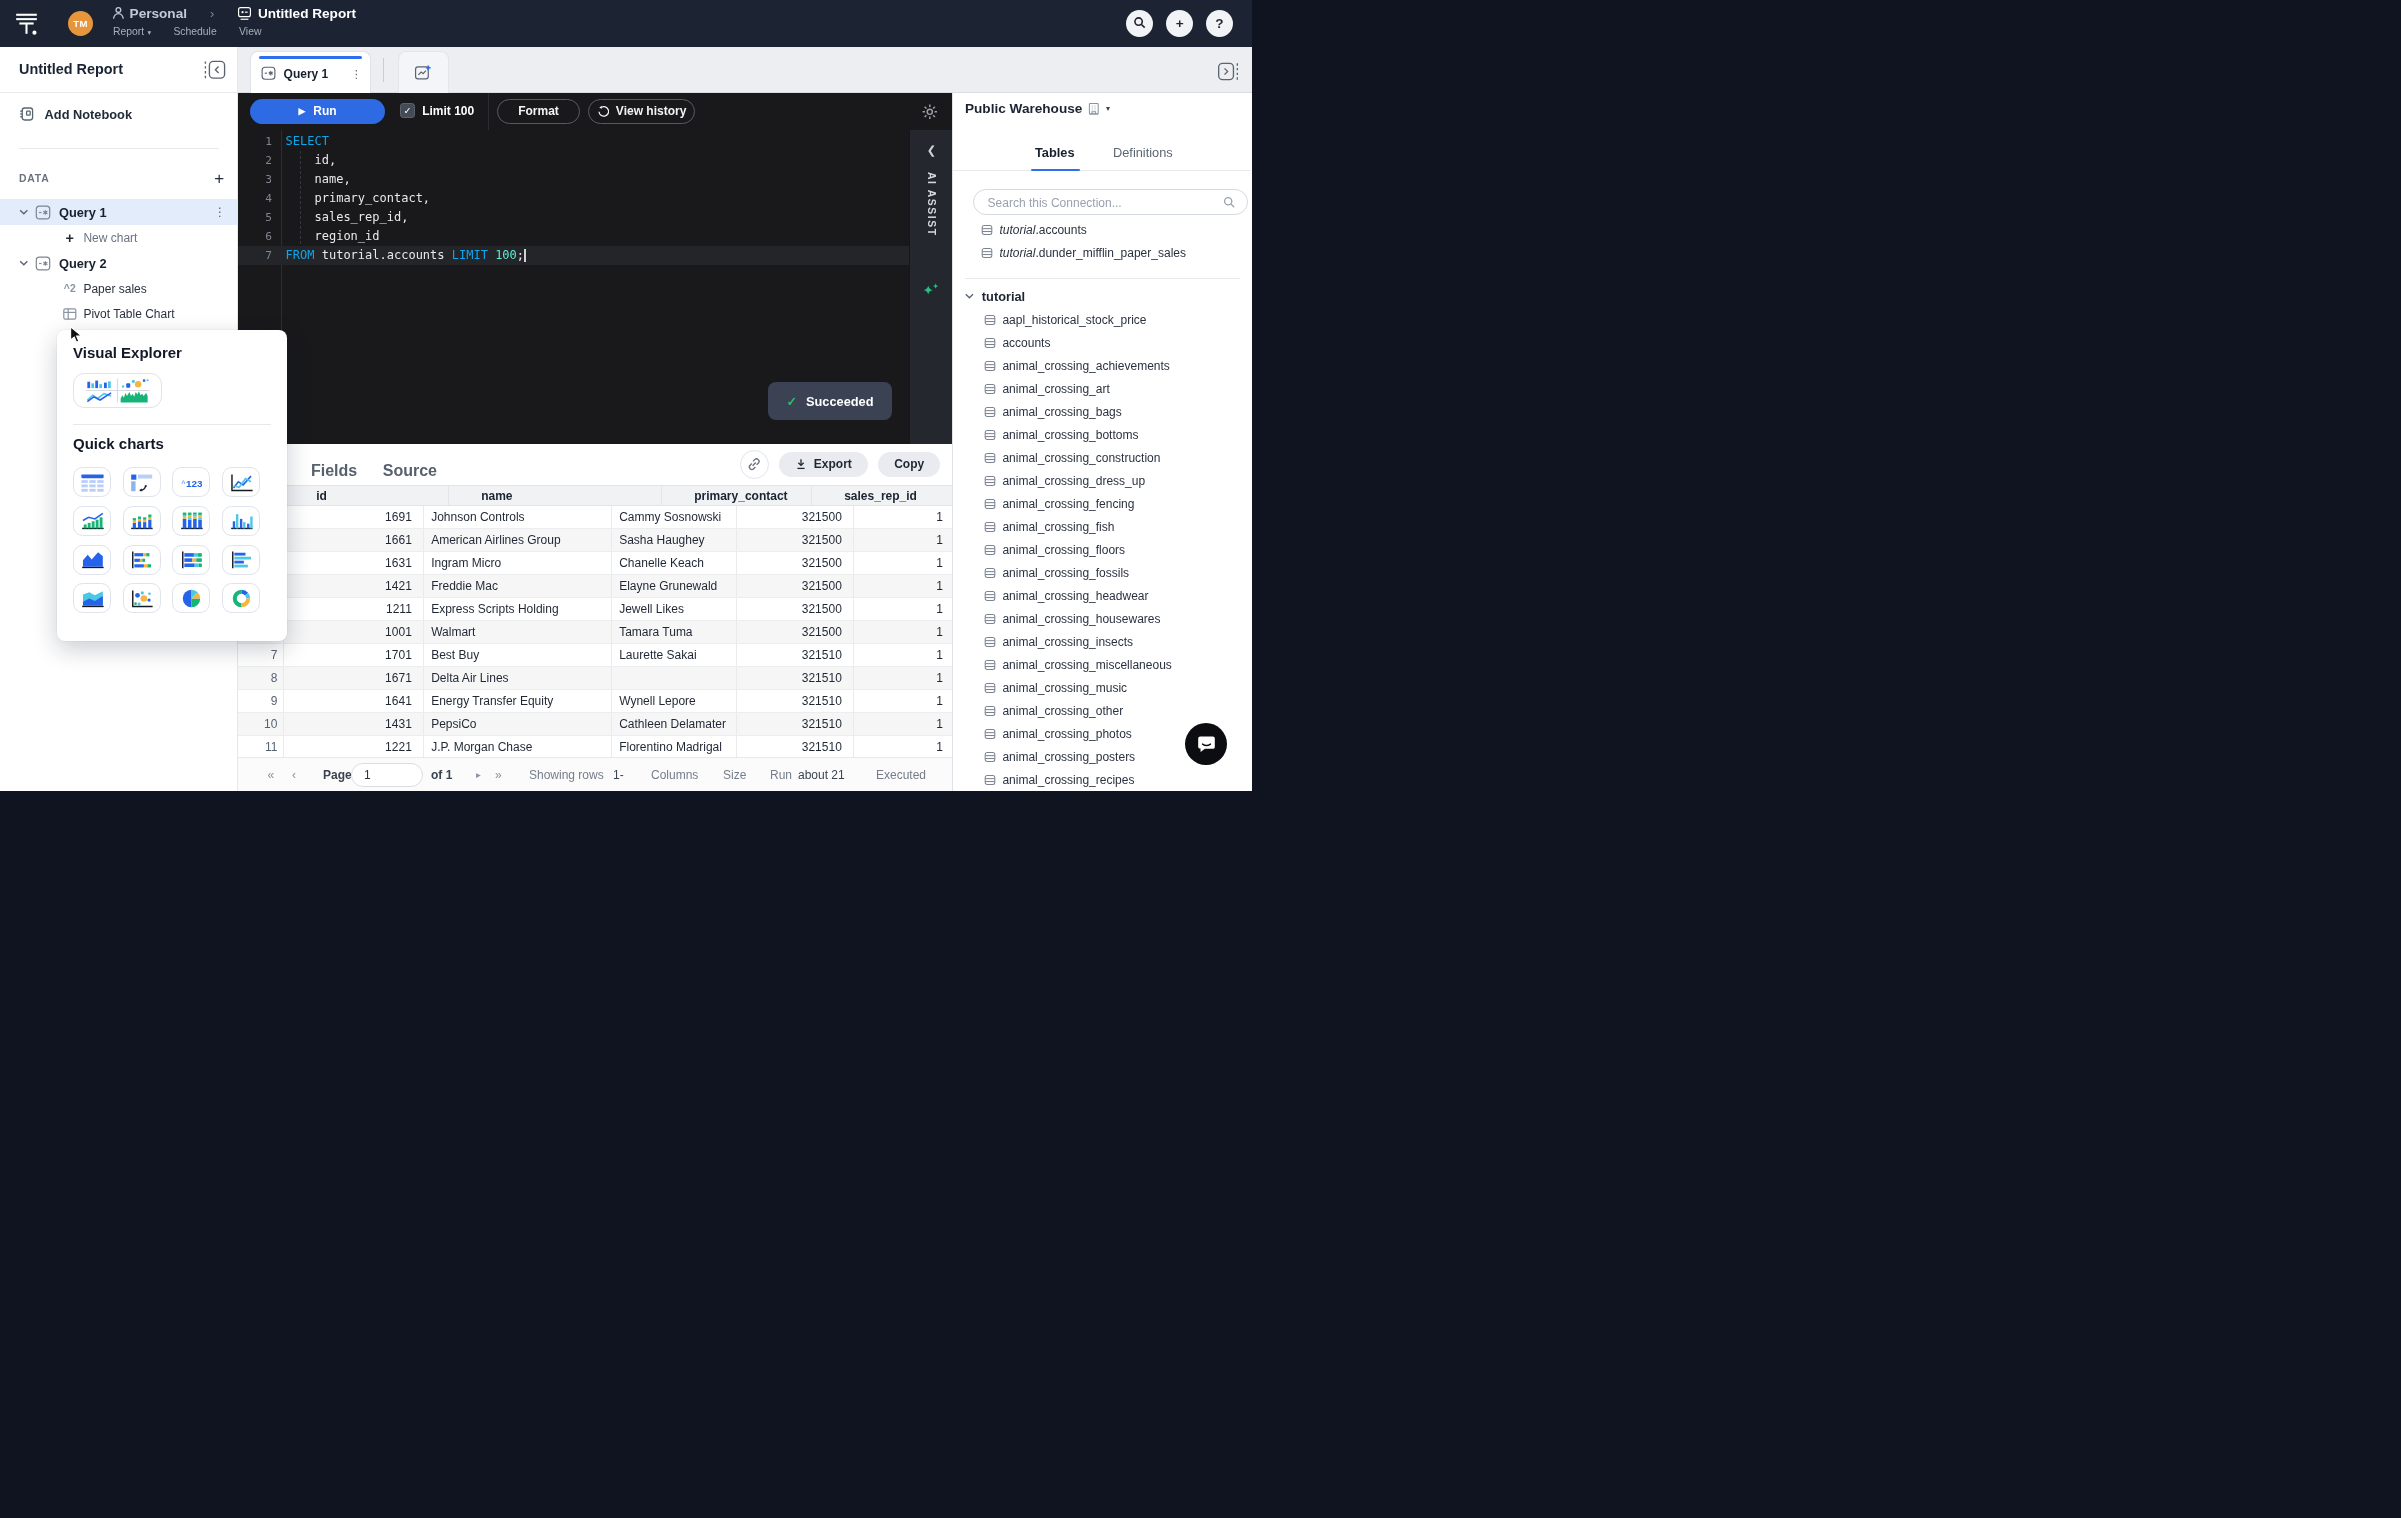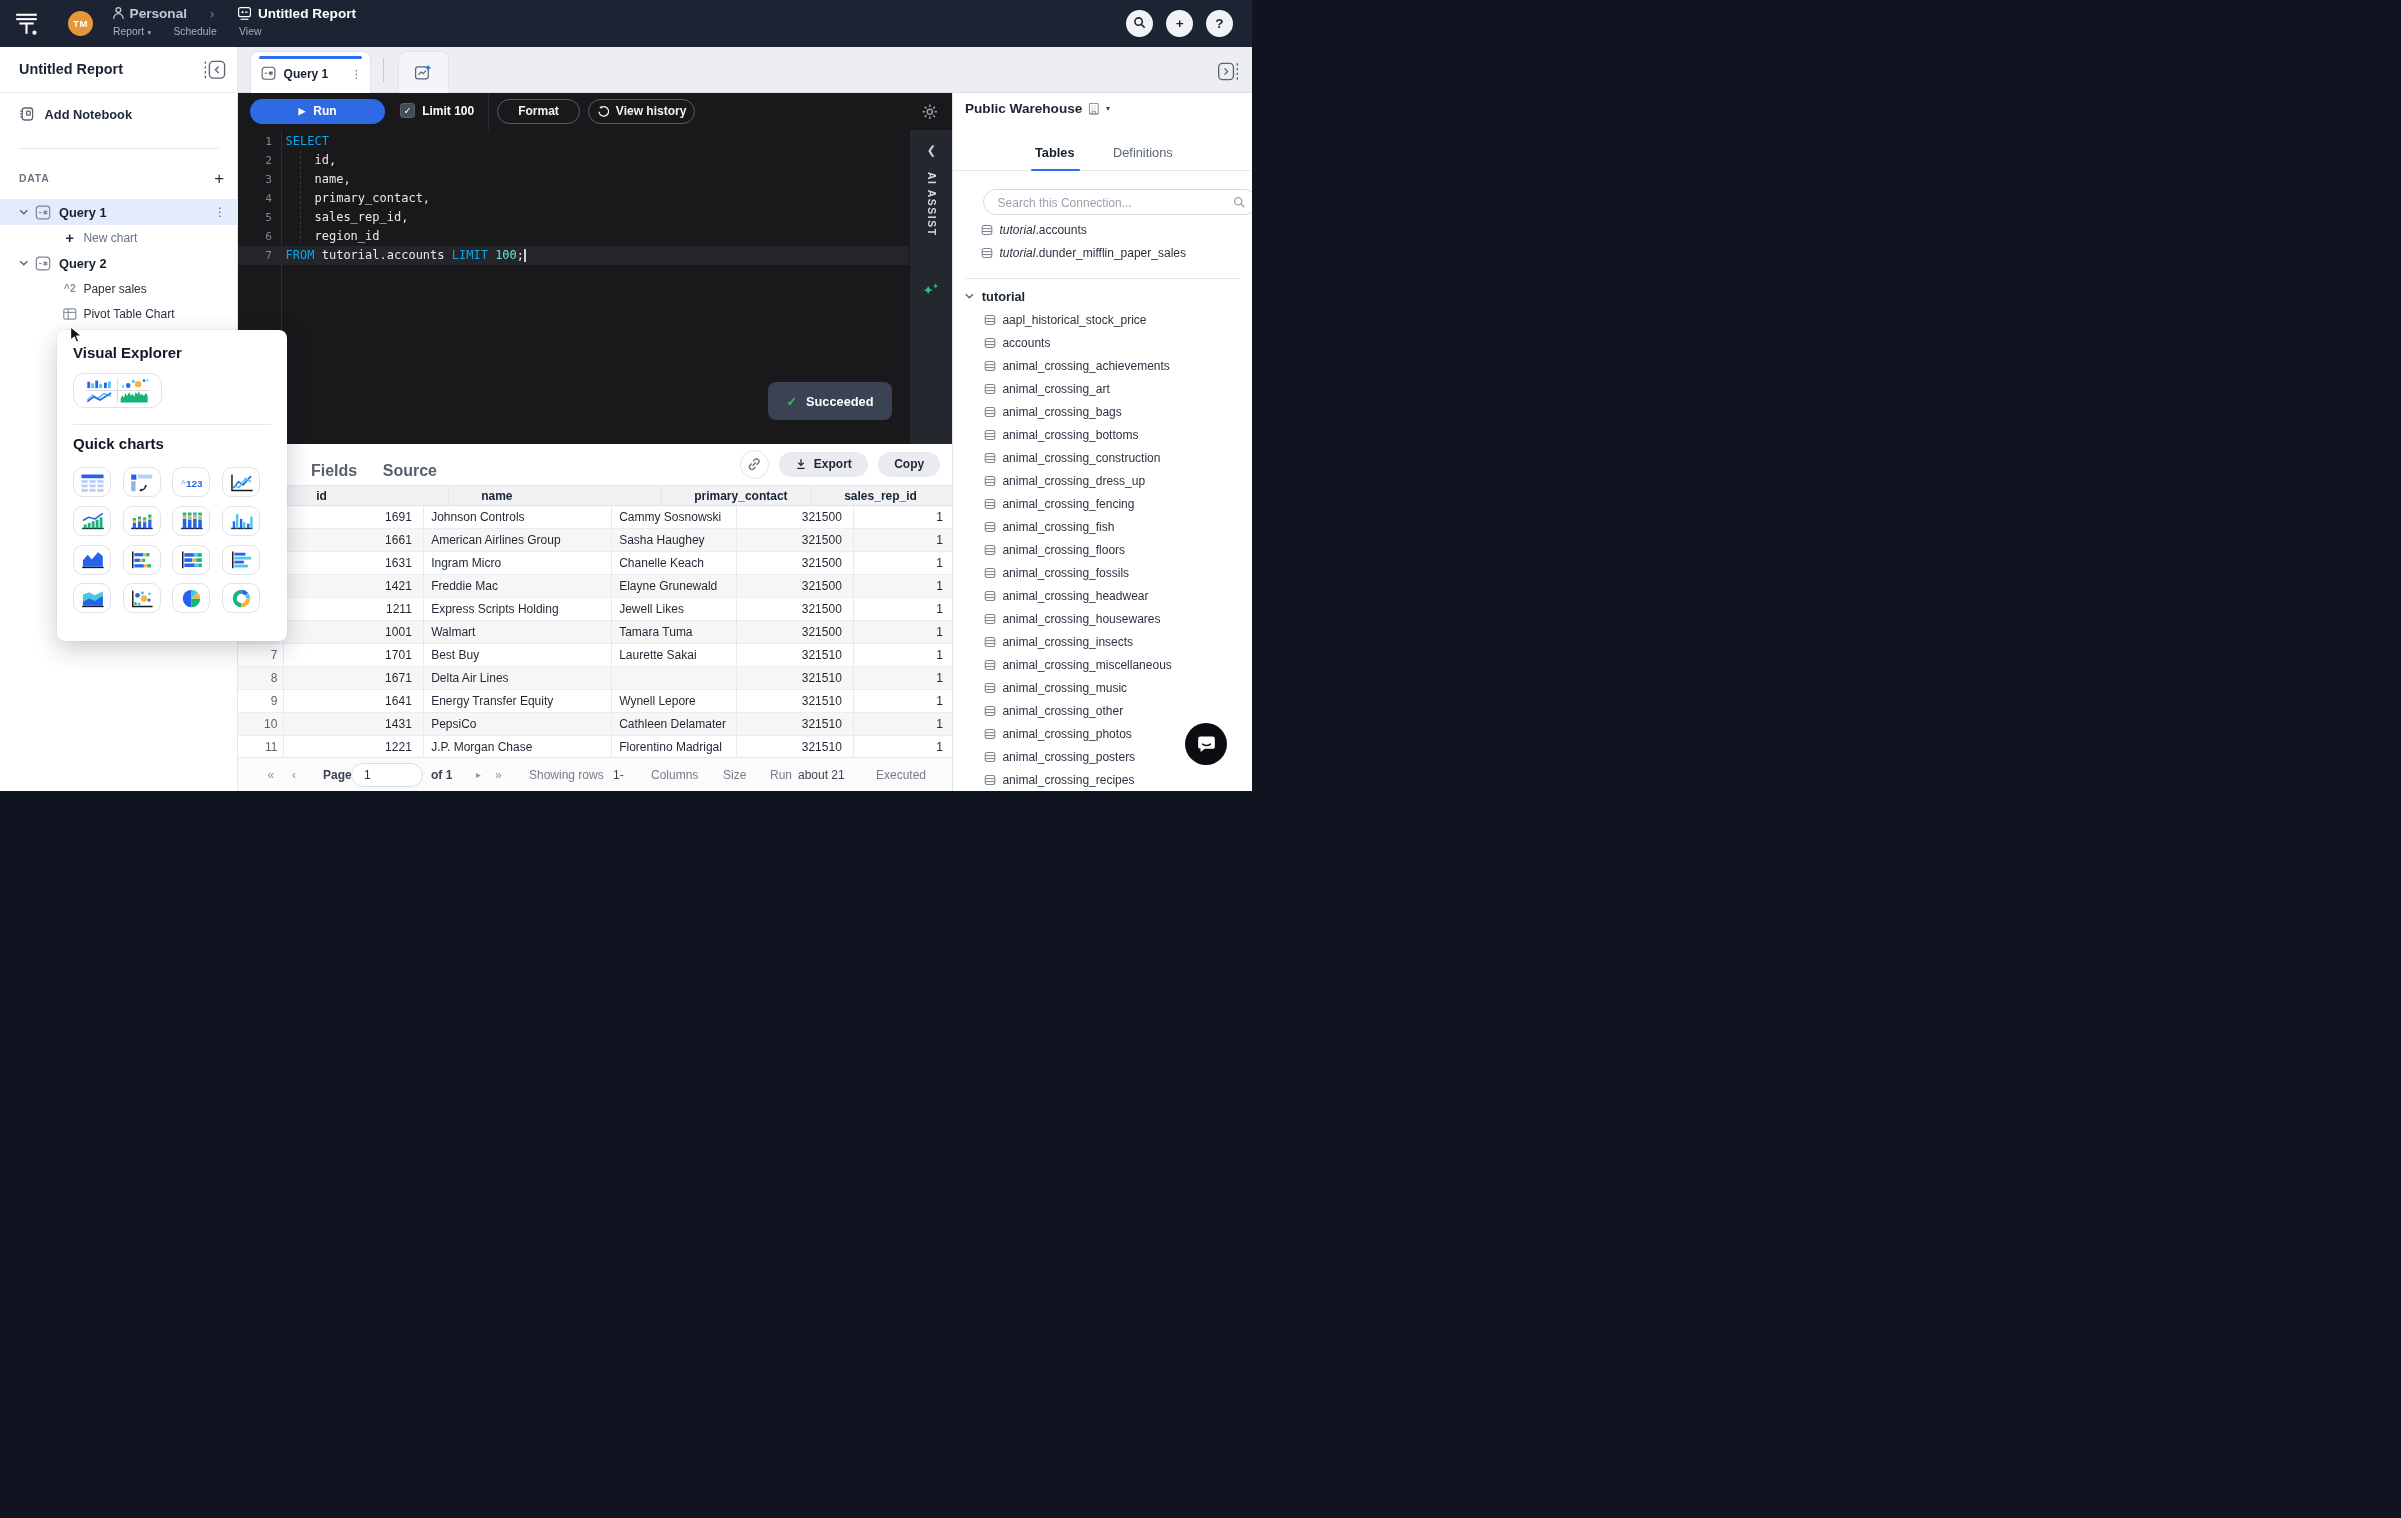--- a/index.html
+++ b/index.html
@@ -152,21 +152,21 @@
   .warehouse { position:absolute; left:952px; top:93px; width:299px; height:698px; background:#fff;
                border-left:0.8px solid #dfe2e7; }
   .wh-title-row { position:absolute; left:12px; top:8px; display:flex; align-items:center; gap:5px; cursor:pointer;}
   .wh-title { font-size:13.6px; font-weight:700; color:#1c2433; }
   .wh-caret { font-size:8px; color:#3a4350; }
   .wh-tabs { position:absolute; left:0; top:46px; width:100%; height:32px; border-bottom:0.8px solid #e7e9ec; }
   .wh-tab { position:absolute; top:6.4px; font-size:12.8px; cursor:pointer; }
   .wh-tab.active { font-weight:700; color:#16202e; }
   .wh-tab.inactive { color:#5d6571; }
   .wh-underline { position:absolute; left:78px; top:29.5px; width:49px; height:2.4px; background:#2f6fed; border-radius:1.6px;}
-  .wh-search { position:absolute; left:30px; top:96px; width:275px; height:26px; border:0.8px solid #d5d9e0;
+  .wh-search { position:absolute; left:20px; top:96px; width:275px; height:26px; border:0.8px solid #d5d9e0;
                border-radius:13.6px; background:#fff; }
   .wh-search input { position:absolute; left:13.6px; top:0; width:232px; height:25px; border:none; outline:none;
                      font-size:12px; color:#2a3240; font-family:inherit; background:transparent; }
   .wh-search input::placeholder { color:#9aa2ae; }
   .wh-search .sicon { position:absolute; right:11.2px; top:6.4px; }
   .wh-pinned { position:absolute; left:0; top:125px; width:100%; }
   .wh-item { height:23px; display:flex; align-items:center; cursor:pointer; }
   .wh-item svg { margin-left:28px; flex:none; }
   .wh-label { margin-left:6.4px; font-size:12px; color:#2a3240; white-space:nowrap; }
   .wh-label i { font-style:italic; }

